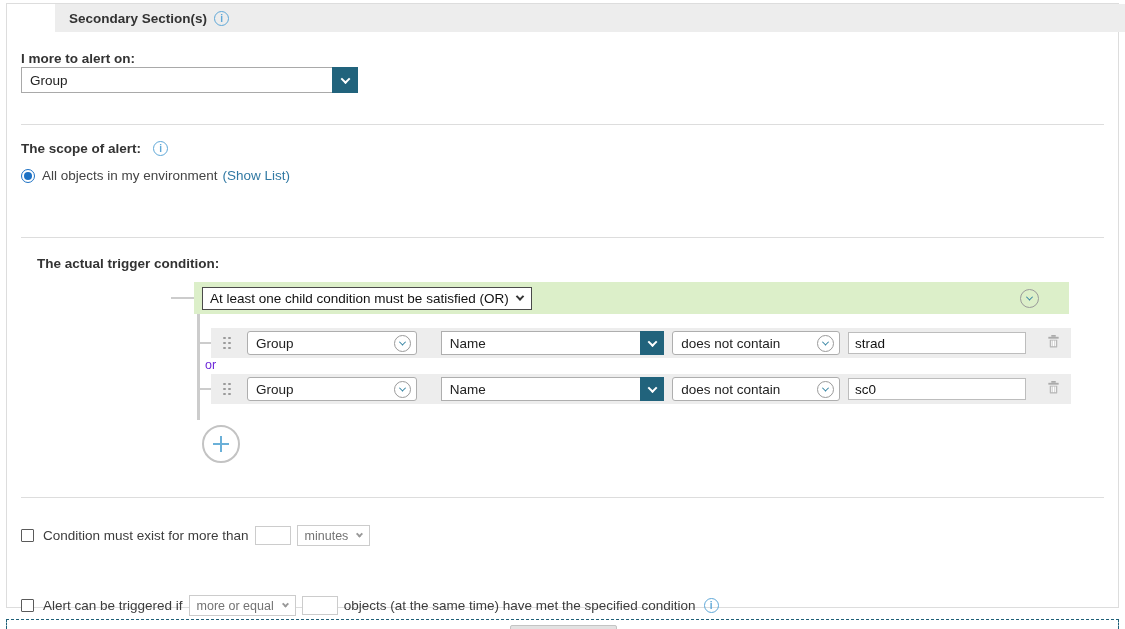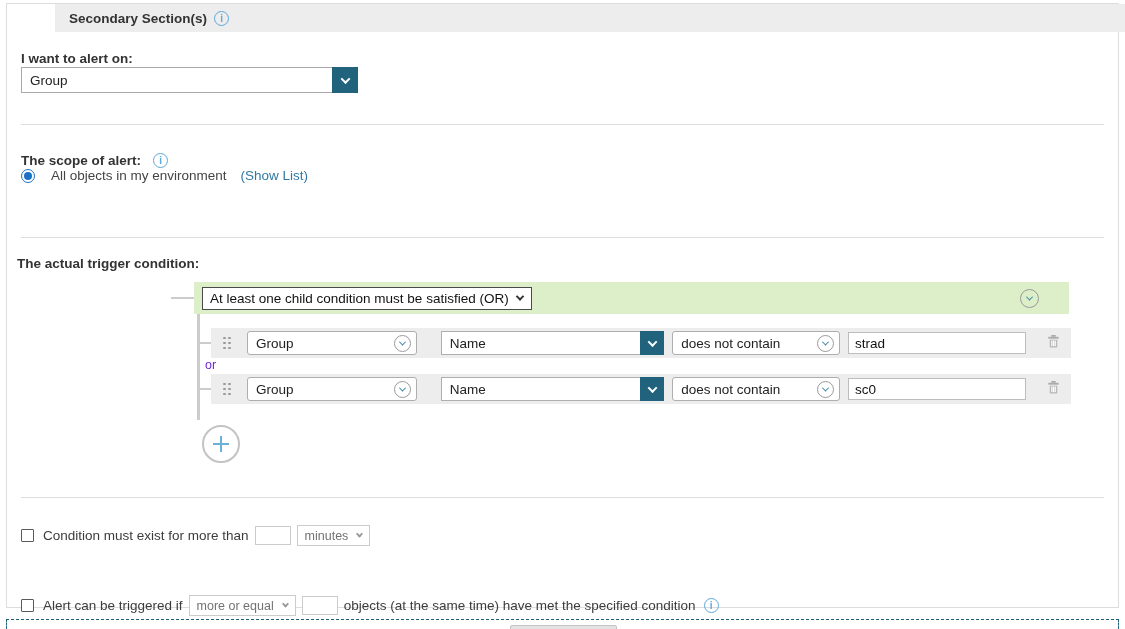--- a/index.html
+++ b/index.html
@@ -29,21 +29,21 @@
     border: 1px solid #a9a9a9; background: #fff; cursor: pointer; }
   .big-select .txt { flex: 1; display: flex; align-items: center; padding: 0 8px; color: #222; }
   .teal-btn { width: 26px; background: #21637c; display: flex; align-items: center;
     justify-content: center; flex: none; margin: -1px; }
   .chev { display: inline-block; width: 7px; height: 7px;
     border-right: 2px solid currentColor; border-bottom: 2px solid currentColor;
     transform: rotate(45deg) translate(-1px,-1px); }
   .teal-btn .chev { color: #fff; }
 
   
-  .radio-row { display: flex; align-items: center; gap: 16px; color: #444; height: 17px; cursor: pointer; }
+  .radio-row { display: flex; align-items: center; gap: 7px; color: #444; height: 17px; cursor: pointer; }
   .radio { width: 14px; height: 14px; border-radius: 50%; background: #fff; flex: none; position: relative; }
   .radio.sel { border: 1px solid #1d71c4; }
   .radio.sel::after { content: ""; position: absolute; left: 2px; top: 2px; width: 8px; height: 8px;
     border-radius: 50%; background: #1d71c4; }
   .radio.unsel { border: 1px solid #7d7d7d; }
   .link { color: #3179a3; cursor: pointer; }
 
   
   .trigger-box { left: 14px; top: 280px; width: 150px; height: 28px; background: #e9e9e9;
     display: flex; align-items: center; justify-content: center; color: #555; }
@@ -113,43 +113,43 @@
         <rect x="5.5" y="1" width="5" height="2" rx="0.5" fill="#a7a7a7"></rect>
         <rect x="2.5" y="3" width="11" height="2" fill="#a7a7a7"></rect>
         <path d="M4 6 h8 v7.5 a1 1 0 0 1 -1 1 h-6 a1 1 0 0 1 -1 -1 z" fill="#b3b3b3"></path>
         <rect x="5.6" y="7" width="1.4" height="6" fill="#3f8fc0"></rect>
         <rect x="7.4" y="7" width="1.4" height="6" fill="#3f8fc0"></rect>
         <rect x="9.2" y="7" width="1.4" height="6" fill="#3f8fc0"></rect>
       </svg>
     </span>
   </div>
 
-  <div class="abs bold-label" style="left:14px; top:47px;">I want to alert on:</div>
+  <div class="abs bold-label" style="left:14px; top:47px;">I more to alert on:</div>
   <div class="abs big-select" style="left:14px; top:63px;">
     <span class="txt">Group</span>
     <span class="teal-btn">
         <span class="chev"></span>
       </span>
   </div>
 
   <div class="abs hr" style="top:120px;"></div>
 
-  <div class="abs" style="left:14px; top:149px; display:flex; align-items:flex-end;">
+  <div class="abs" style="left:14px; top:137px; display:flex; align-items:flex-end;">
     <span class="bold-label">The scope of alert:</span>
     <span class="info-icon" style="margin-left:12px;">i</span>
   </div>
   <div class="abs radio-row" style="left:14px; top:163px;">
     <span class="radio sel"></span>
     <span>All objects in my environment</span>
     <span class="link" style="margin-left:-2px;">(Show List)</span>
   </div>
 
   <div class="abs hr" style="top:233px;"></div>
 
-  <div class="abs bold-label" style="left:10px; top:252px;">The actual trigger condition:</div>
+  <div class="abs bold-label" style="left:30px; top:252px;">The actual trigger condition:</div>
 
   <div class="abs conn" style="left:164px; top:293px; width:23px; height:2px;"></div>
 
   <div class="abs green-row">
     <div class="root-select">
       <span>At least one child condition must be satisfied (OR)</span>
       <span class="chev"></span>
     </div>
     <span class="circle-chev" style="margin-left:auto; margin-right:22px;">
       <span class="chev"></span>

